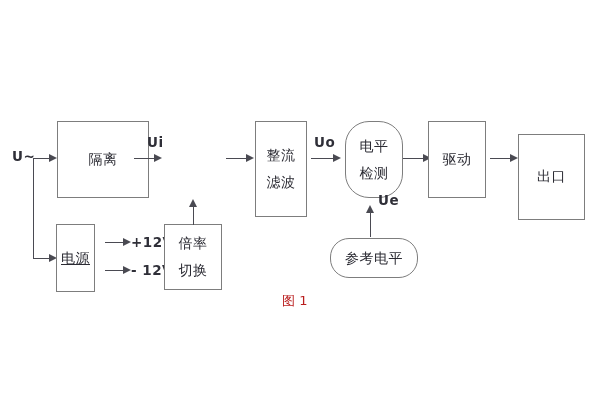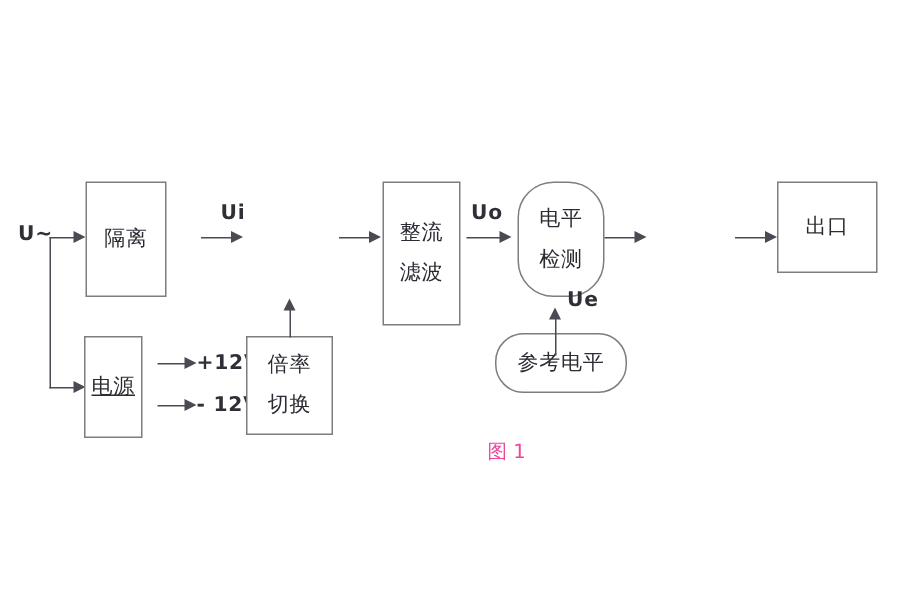--- a/index.html
+++ b/index.html
@@ -42,24 +42,23 @@
     white-space: nowrap;
     letter-spacing: 0.5px;
   }
   .label.sig {
     font-size: 13.5px;
     font-weight: 600;
     color: #2f2f38;
   }
   .caption {
     position: absolute;
-    color: #ec4899;
+    color: #b91c1c;
     font-size: 13px;
     white-space: nowrap;
-    margin-left: 43px;
   }
   
   .hline {
     position: absolute;
     height: 0;
     border-top: 1.5px solid #4a4a52;
   }
   .vline {
     position: absolute;
     width: 0;
@@ -87,21 +86,21 @@
 <div id="canvas">
 
   <div class="label sig" style="left:12px; top:148px;">U~</div>
 
   <div class="vline" style="left:33px; top:158px; height:101px;"></div>
   <div class="hline" style="left:33px; top:158px; width:17px;"></div>
   <div class="arrowhead right" style="left:49px; top:153.5px;"></div>
   <div class="hline" style="left:33px; top:258px; width:17px;"></div>
   <div class="arrowhead right" style="left:49px; top:253.5px;"></div>
 
-  <div class="box" style="left:57px; top:121px; width:54px; height:77px;">
+  <div class="box" style="left:57px; top:121px; width:92px; height:77px;">
     <span class="ln">隔离</span>
   </div>
 
   <div class="label sig" style="left:147px; top:134px;">Ui</div>
   <div class="hline" style="left:134px; top:158px; width:21px;"></div>
   <div class="arrowhead right" style="left:154px; top:153.5px;"></div>
 
 
   <div class="hline" style="left:226px; top:158px; width:21px;"></div>
   <div class="arrowhead right" style="left:246px; top:153.5px;"></div>
@@ -116,25 +115,28 @@
   <div class="arrowhead right" style="left:333px; top:153.5px;"></div>
 
   <div class="box" style="left:345px; top:121px; width:58px; height:77px;border-radius:24px;">
     <span class="ln">电平</span>
     <span class="ln">检测</span>
   </div>
 
   <div class="hline" style="left:403px; top:158px; width:21px;"></div>
   <div class="arrowhead right" style="left:423px; top:153.5px;"></div>
 
+  <div class="box" style="left:428px; top:121px; width:58px; height:77px;">
+    <span class="ln">驱动</span>
+  </div>
 
   <div class="hline" style="left:490px; top:158px; width:21px;"></div>
   <div class="arrowhead right" style="left:510px; top:153.5px;"></div>
 
-  <div class="box" style="left:518px; top:121px; width:67px; height:61px;">
+  <div class="box" style="left:518px; top:134px; width:67px; height:86px;font-family:Liberation Serif, serif;">
     <span class="ln">出口</span>
   </div>
 
   <div class="box" style="left:56px; top:224px; width:39px; height:68px;text-decoration:underline;">
     <span class="ln">电源</span>
   </div>
 
   <div class="hline" style="left:105px; top:242px; width:19px;"></div>
   <div class="arrowhead right" style="left:123px; top:237.5px;"></div>
   <div class="label sig" style="left:131px; top:234px;">+12V</div>
@@ -143,21 +145,21 @@
   <div class="arrowhead right" style="left:123px; top:265.5px;"></div>
   <div class="label sig" style="left:131px; top:262px;">- 12V</div>
 
   <div class="box" style="left:164px; top:224px; width:58px; height:66px;">
     <span class="ln">倍率</span>
     <span class="ln">切换</span>
   </div>
   <div class="vline" style="left:193px; top:206px; height:19px;"></div>
   <div class="arrowhead up" style="left:188.5px; top:199px;"></div>
 
-  <div class="box" style="left:330px; top:222px; width:88px; height:40px;border-radius:19px;">
+  <div class="box" style="left:330px; top:238px; width:88px; height:40px;border-radius:19px;">
     <span class="ln">参考电平</span>
   </div>
   <div class="vline" style="left:370px; top:212px; height:25px;"></div>
   <div class="arrowhead up" style="left:365.5px; top:205px;"></div>
   <div class="label sig" style="left:378px; top:192px;">Ue</div>
 
   <div class="caption" style="left:282px; top:292px;">图 1</div>
 
 </div>
 

